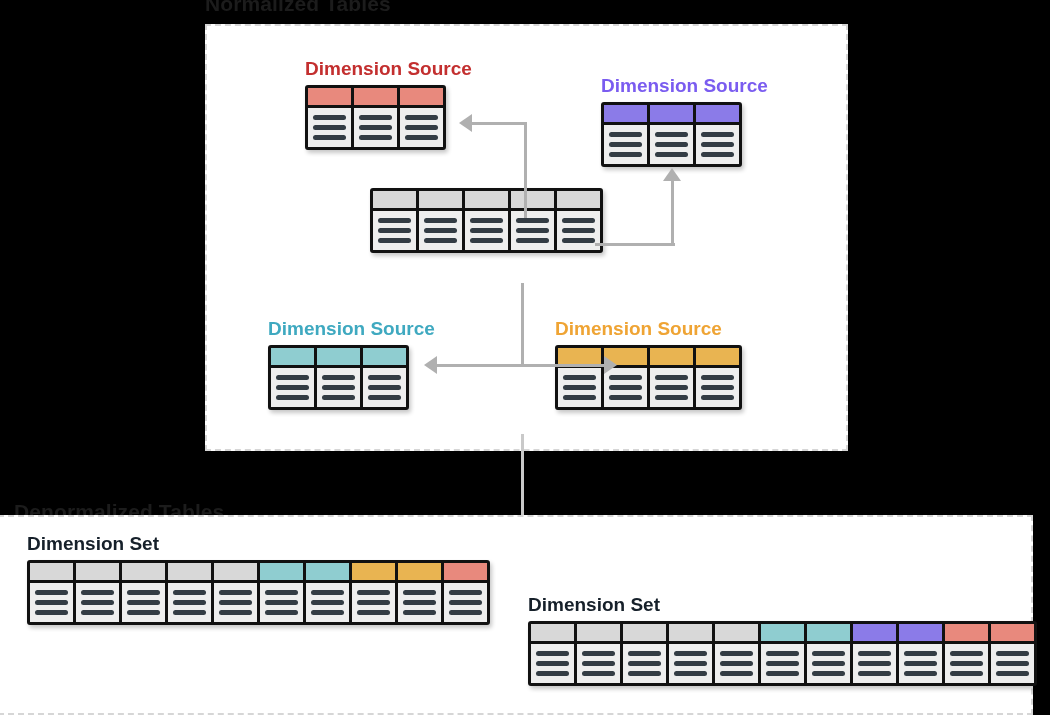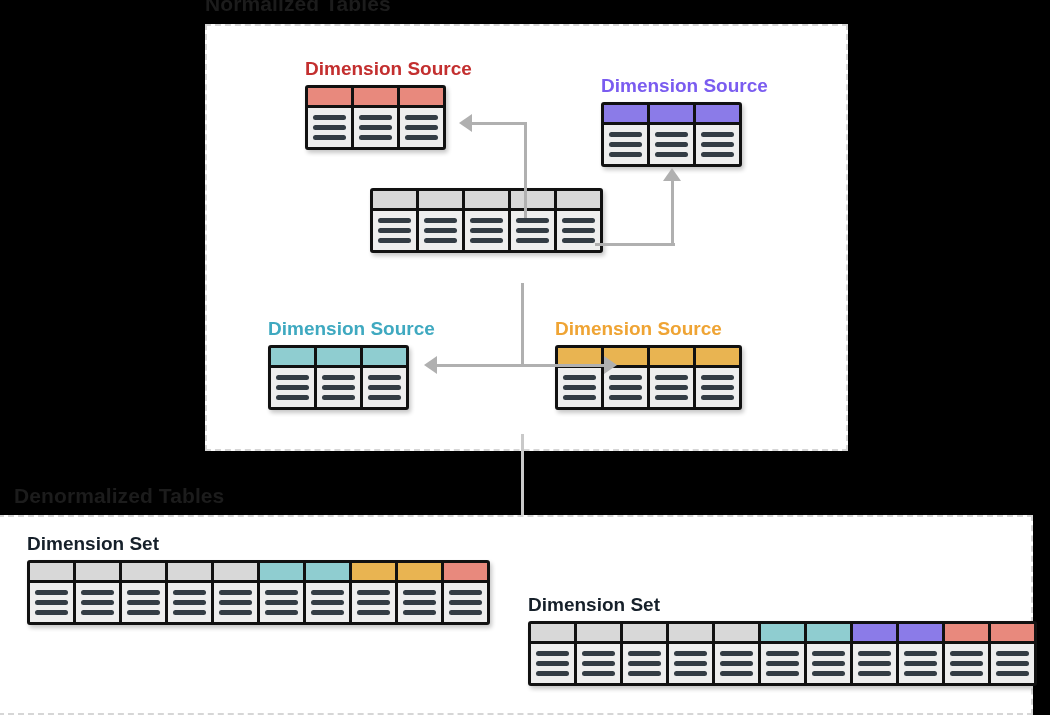--- a/index.html
+++ b/index.html
@@ -14,21 +14,21 @@
   
   .section-title {
     position: absolute;
     font-size: 21px;
     font-weight: 700;
     letter-spacing: .1px;
     color: #1c1c1c;
     white-space: nowrap;
   }
   #title-normalized { left: 205px; top: -8px; }
-  #title-denormalized { left: 14px; top: 484px; }
+  #title-denormalized { left: 14px; top: 500px; }
 
   
   .panel {
     position: absolute;
     background: #ffffff;
     border: 2px dashed #d6d6d6;
   }
   #panel-normalized { left: 205px; top: 24px; width: 643px; height: 427px; }
   #panel-denormalized { left: -2px; top: 515px; width: 1035px; height: 200px; }
 

